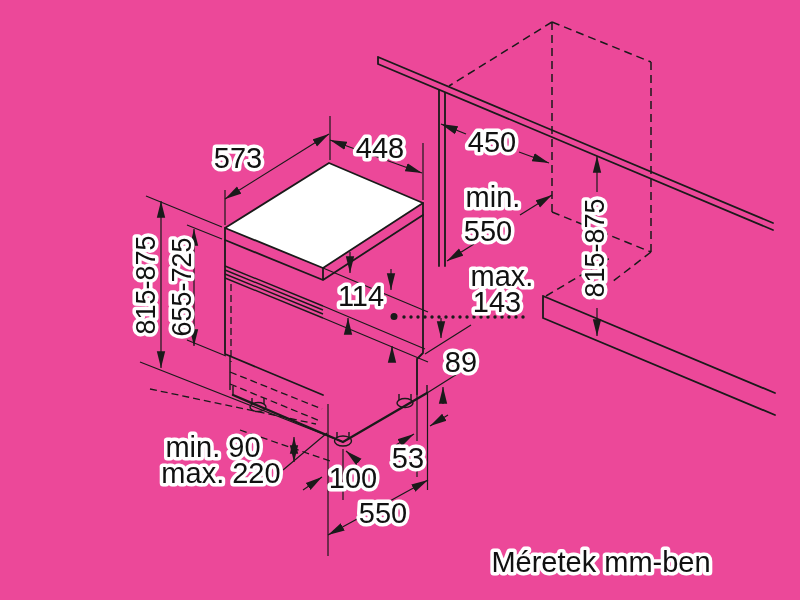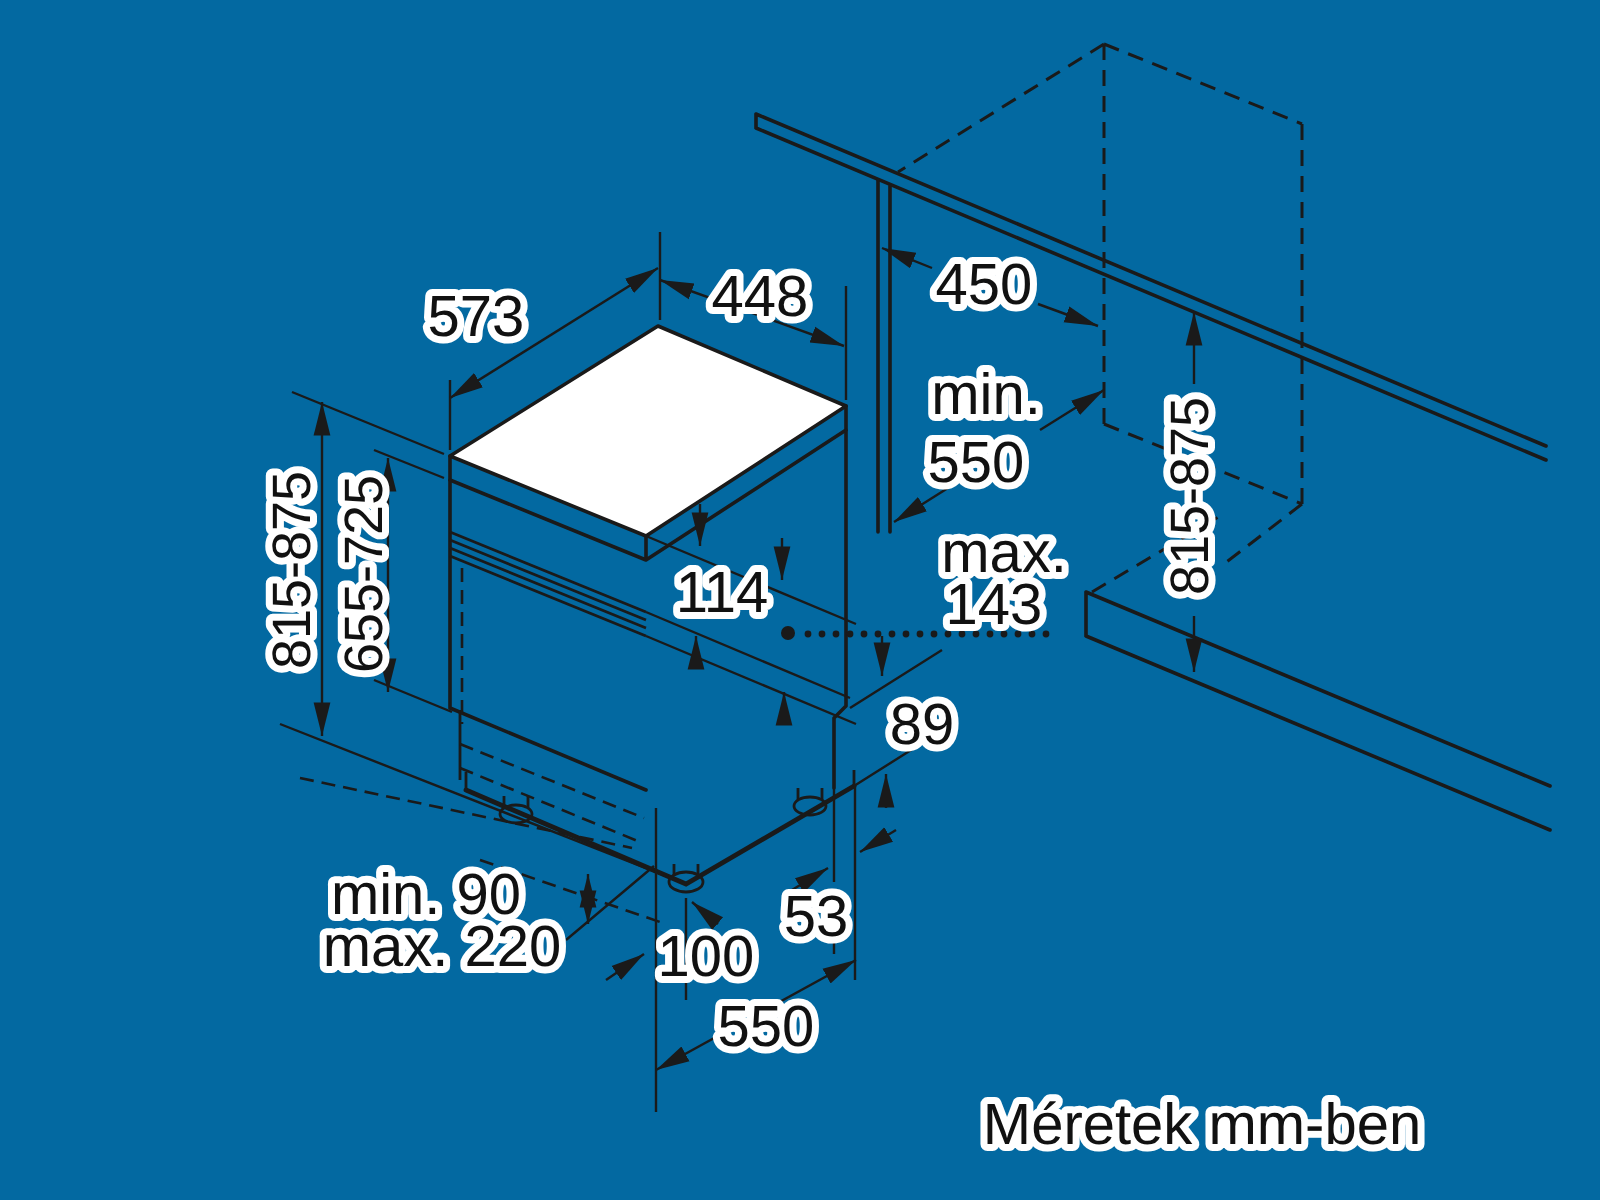--- a/index.html
+++ b/index.html
@@ -1,16 +1,16 @@
 <!DOCTYPE html>
 <html><head>
 <meta charset="utf-8">
 <style>
   html,body{margin:0;padding:0;background:#fff;}
-  .stage{position:relative;width:800px;height:600px;background:#0369a1;overflow:hidden;
+  .stage{position:relative;width:800px;height:600px;background:#ec4899;overflow:hidden;
          font-family:"Liberation Sans", sans-serif;}
   svg{display:block;}
   .ln   {stroke:#1a1a1a;stroke-width:1.8;fill:none;stroke-linecap:round;stroke-linejoin:round;}
   .thk  {stroke:#1a1a1a;stroke-width:2.4;fill:none;stroke-linecap:round;}
   .thin {stroke:#1a1a1a;stroke-width:1.4;fill:none;}
   .dim  {stroke:#1a1a1a;stroke-width:1.2;fill:none;}
   .dash {stroke:#1a1a1a;stroke-width:1.5;fill:none;stroke-dasharray:8 5;}
   .dash2{stroke:#1a1a1a;stroke-width:1.3;fill:none;stroke-dasharray:7 4;}
   .face {fill:#ffffff;stroke:#1a1a1a;stroke-width:1.8;stroke-linejoin:round;}
   text{fill:#111;font-family:"Liberation Sans", sans-serif;

